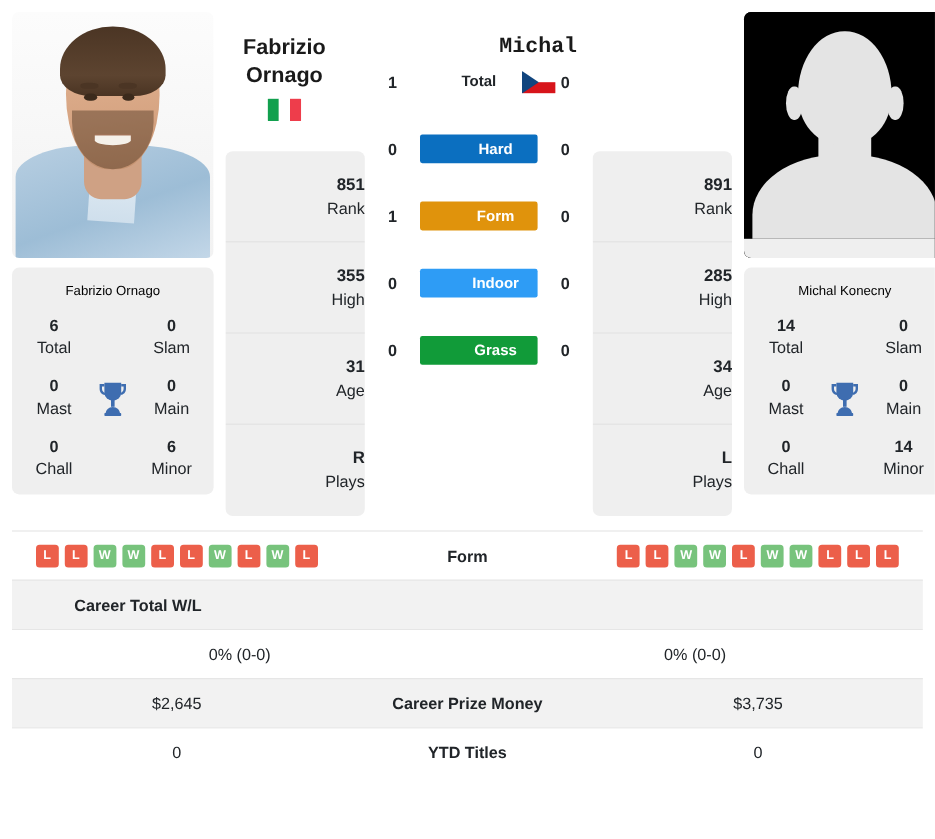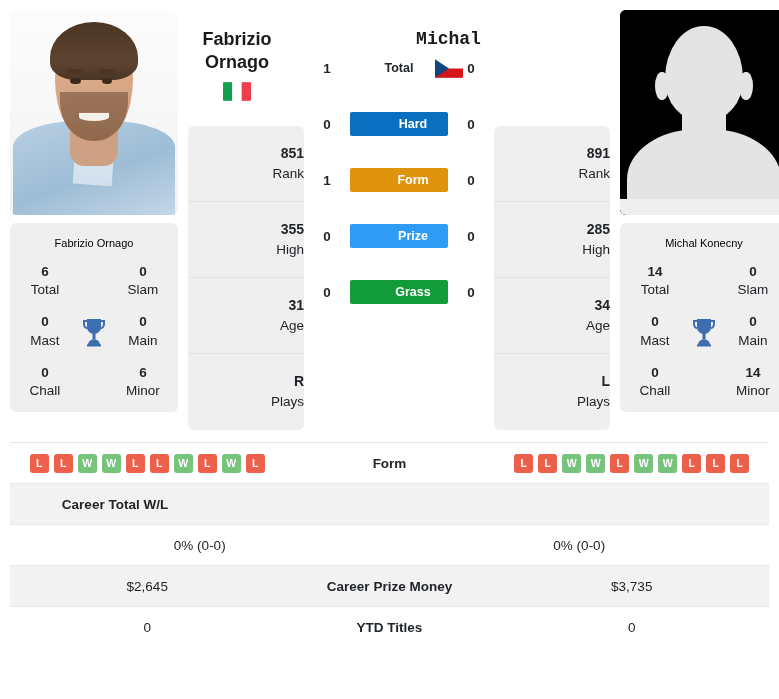--- a/index.html
+++ b/index.html
@@ -340,21 +340,21 @@
             <div class="h2h-pill" style="background: rgb(11, 111, 192);">Hard</div>
             <div class="h2h-score">0</div>
           </div>
           <div class="h2h-row">
             <div class="h2h-score">1</div>
             <div class="h2h-pill" style="background: rgb(224, 147, 12);">Form</div>
             <div class="h2h-score">0</div>
           </div>
           <div class="h2h-row">
             <div class="h2h-score">0</div>
-            <div class="h2h-pill" style="background: rgb(46, 156, 245);">Prize</div>
+            <div class="h2h-pill" style="background: rgb(46, 156, 245);">Indoor</div>
             <div class="h2h-score">0</div>
           </div>
           <div class="h2h-row">
             <div class="h2h-score">0</div>
             <div class="h2h-pill" style="background: rgb(17, 155, 57);">Grass</div>
             <div class="h2h-score">0</div>
           </div>
         </div>
     </div>
 

